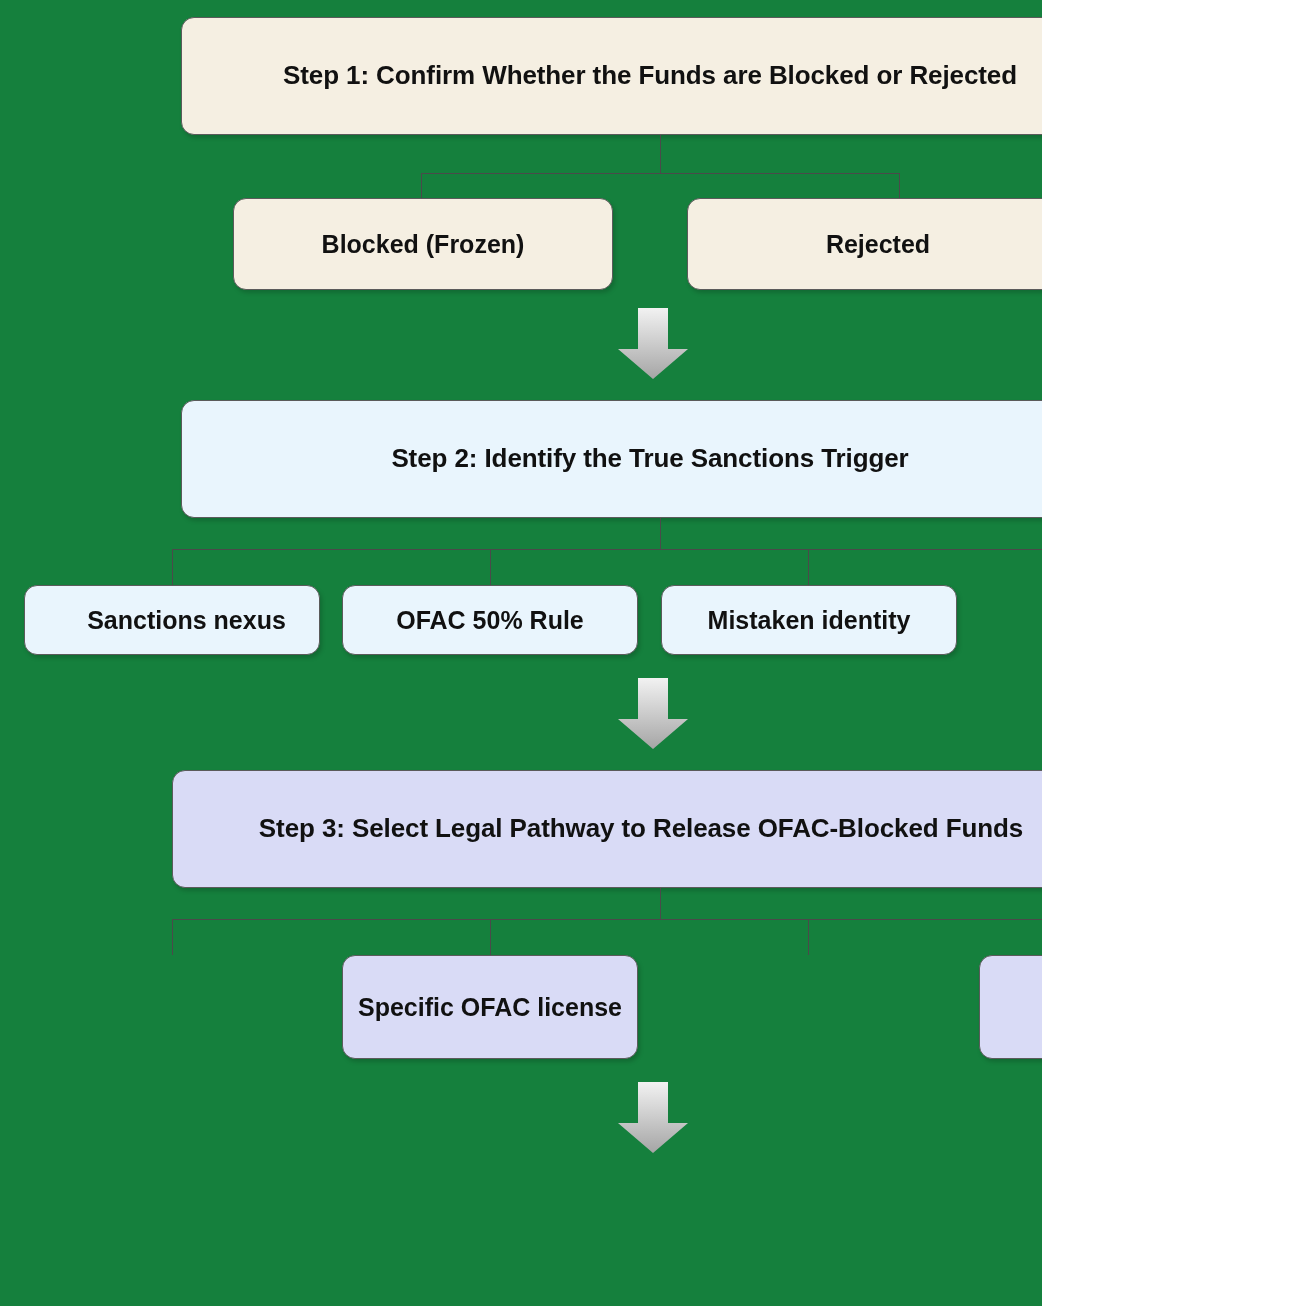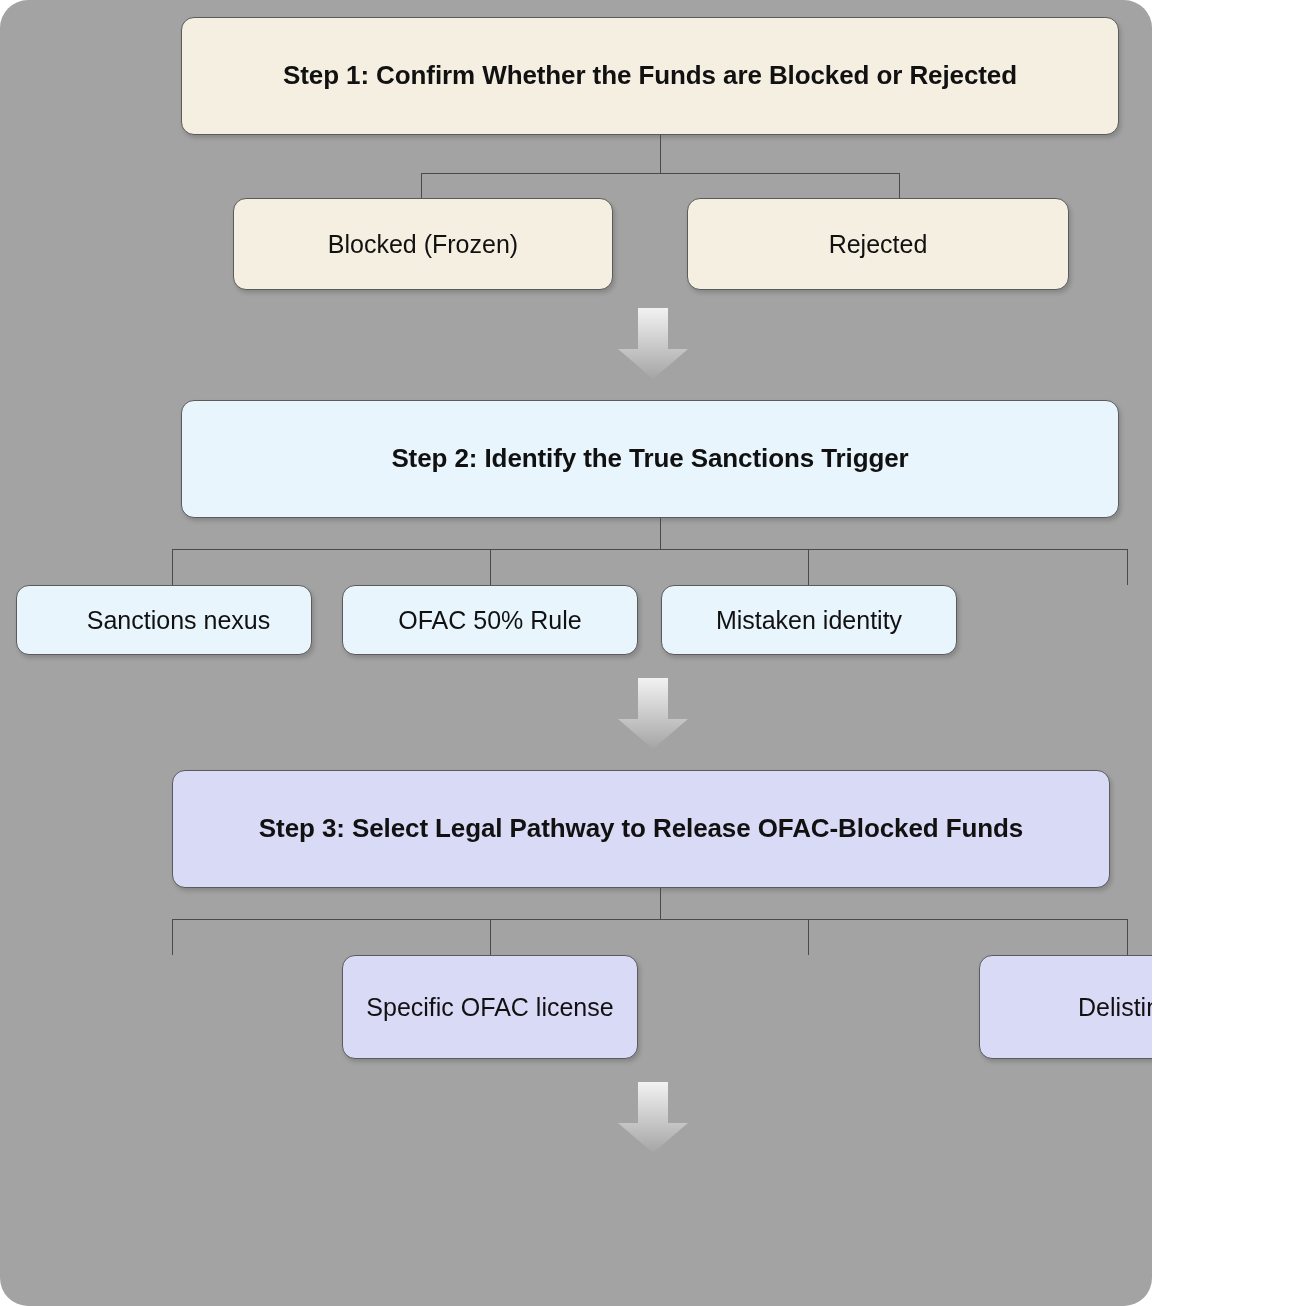--- a/index.html
+++ b/index.html
@@ -8,25 +8,24 @@
     padding: 0;
     background: #ffffff;
   }
   body {
     font-family: "Liberation Sans", sans-serif;
     -webkit-font-smoothing: antialiased;
   }
 
   #flowchart {
     position: relative;
-    width: 1152px;
+    width: 1042px;
     height: 1306px;
-    background: #a3a3a3;
+    background: #15803d;
     overflow: hidden;
-    border-radius: 28px;
   }
 
   
   .node {
     position: absolute;
     box-sizing: border-box;
     border: 1px solid #5b5b5b;
     border-radius: 13px;
     display: flex;
     align-items: center;
@@ -38,21 +37,21 @@
     line-height: 1.28;
   }
 
   .node.header {
     font-weight: bold;
     font-size: 26px;
     letter-spacing: -0.1px;
   }
 
   .node.leaf {
-    font-weight: normal;
+    font-weight: bold;
     font-size: 25px;
   }
 
   .fill-cream   { background: #f5efe2; }
   .fill-blue    { background: #e9f5fd; }
   .fill-purple  { background: #d9dbf6; }
   .fill-green   { background: #d7e4d8; }
 
   
   .conn {
@@ -106,21 +105,21 @@
     <span>Step 2: Identify the True Sanctions Trigger</span>
   </div>
 
   <div class="conn v" style="left:660px; top:518px; height:32px;"></div>
   <div class="conn h" style="left:172px; top:549px; width:956px;"></div>
   <div class="conn v" style="left:172px; top:549px; height:36px;"></div>
   <div class="conn v" style="left:490px; top:549px; height:36px;"></div>
   <div class="conn v" style="left:808px; top:549px; height:36px;"></div>
   <div class="conn v" style="left:1127px; top:549px; height:36px;"></div>
 
-  <div class="node leaf fill-blue" style="left:16px; top:585px; width:296px; height:70px;padding-left:39px;">
+  <div class="node leaf fill-blue" style="left:24px; top:585px; width:296px; height:70px;padding-left:39px;">
     <span>Sanctions nexus</span>
   </div>
 
   <div class="node leaf fill-blue" style="left:342px; top:585px; width:296px; height:70px;">
     <span>OFAC 50% Rule</span>
   </div>
 
   <div class="node leaf fill-blue" style="left:661px; top:585px; width:296px; height:70px;">
     <span>Mistaken identity</span>
   </div>

